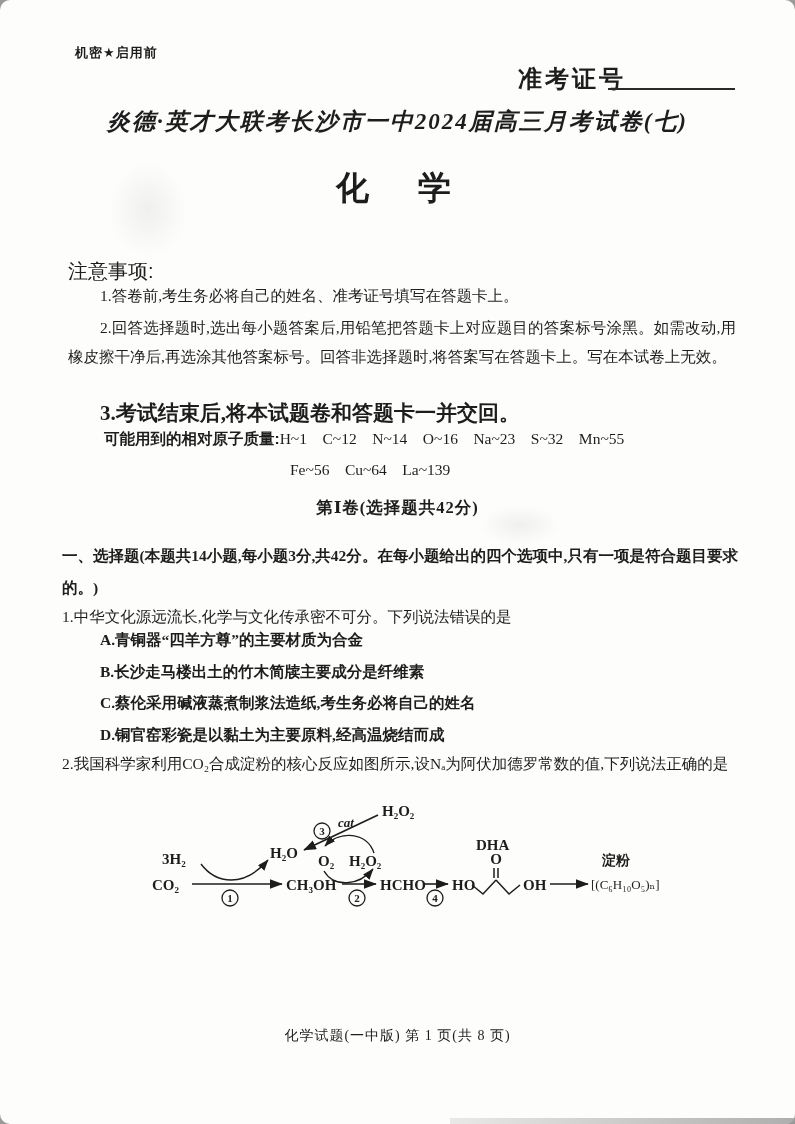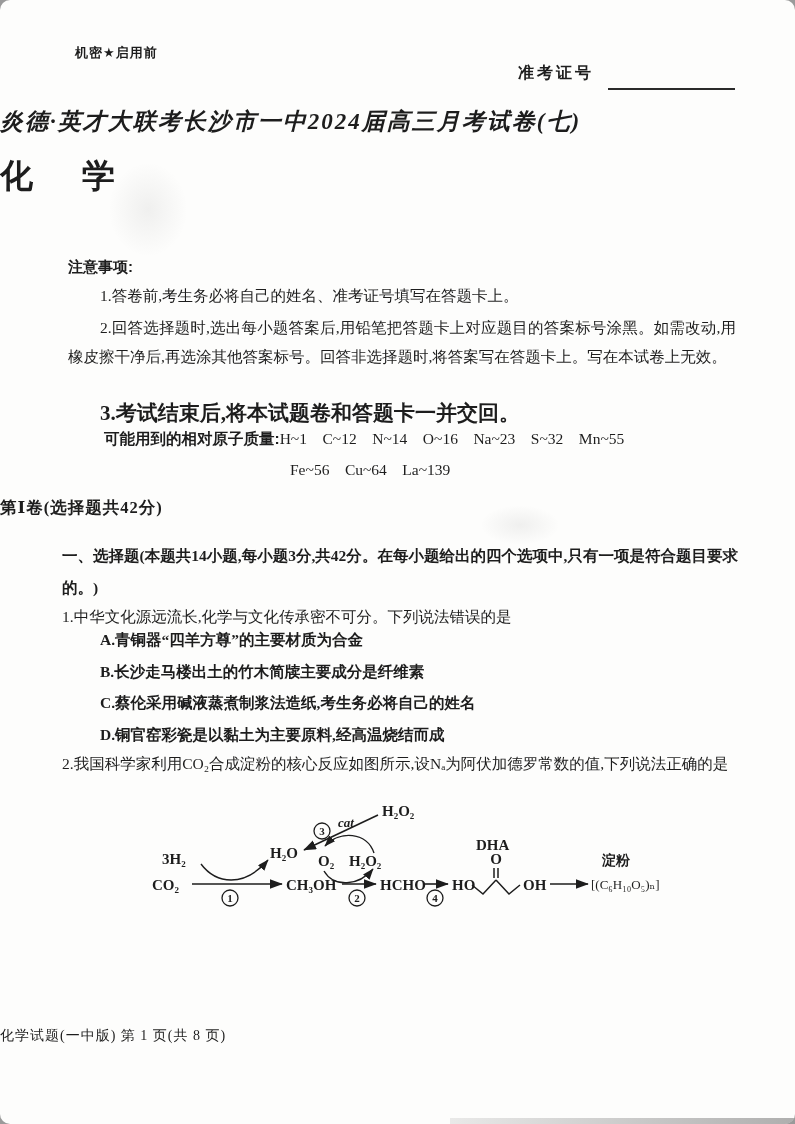--- a/index.html
+++ b/index.html
@@ -7,29 +7,29 @@
     position:relative;
     width:795px;height:1124px;
     background:#fdfdfc;
     overflow:hidden;
     font-family:"Liberation Serif","DejaVu Serif",serif;
     color:#1d1d1d;
     border-radius:10px;
   }
   .abs{position:absolute;}
   .sans{font-family:"Liberation Sans","DejaVu Sans",sans-serif;}
-  .center{left:0;width:795px;}
+  .center{left:0;width:795px;text-align:center;}
 
   .security{left:75px;top:44px;font-size:13px;font-weight:700;letter-spacing:1px;}
-  .adm-label{left:518px;top:63px;font-size:16px;font-weight:700;letter-spacing:3px;}
+  .adm-label{left:518px;top:63px;font-size:24px;font-weight:700;letter-spacing:3px;}
   .adm-line{left:608px;top:88px;width:127px;border-bottom:2px solid #2a2a2a;height:0;}
   .exam-title{top:106px;font-size:23px;font-weight:700;font-style:italic;letter-spacing:2px;}
-  .subject{top:154px;font-size:33px;font-weight:700;letter-spacing:8px;}
+  .subject{top:166px;font-size:33px;font-weight:700;letter-spacing:8px;}
 
-  .notes-head{left:68px;top:258px;font-size:15px;font-weight:700;}
+  .notes-head{left:68px;top:258px;font-size:20px;font-weight:400;}
   .note1{left:100px;top:286px;font-size:15.5px;}
   .note2{left:68px;top:313px;width:668px;font-size:15.5px;line-height:29px;text-indent:32px;text-align:justify;}
   .note3{left:100px;top:399px;font-size:21px;font-weight:bold;}
 
   .mass1{left:104px;top:429px;font-size:15.5px;}
   .mass1 .lbl{font-weight:700;}
   .mass2{left:290px;top:460px;font-size:15.5px;}
 
   .sec-title{top:497px;font-size:16.5px;font-weight:700;letter-spacing:1px;}
 

